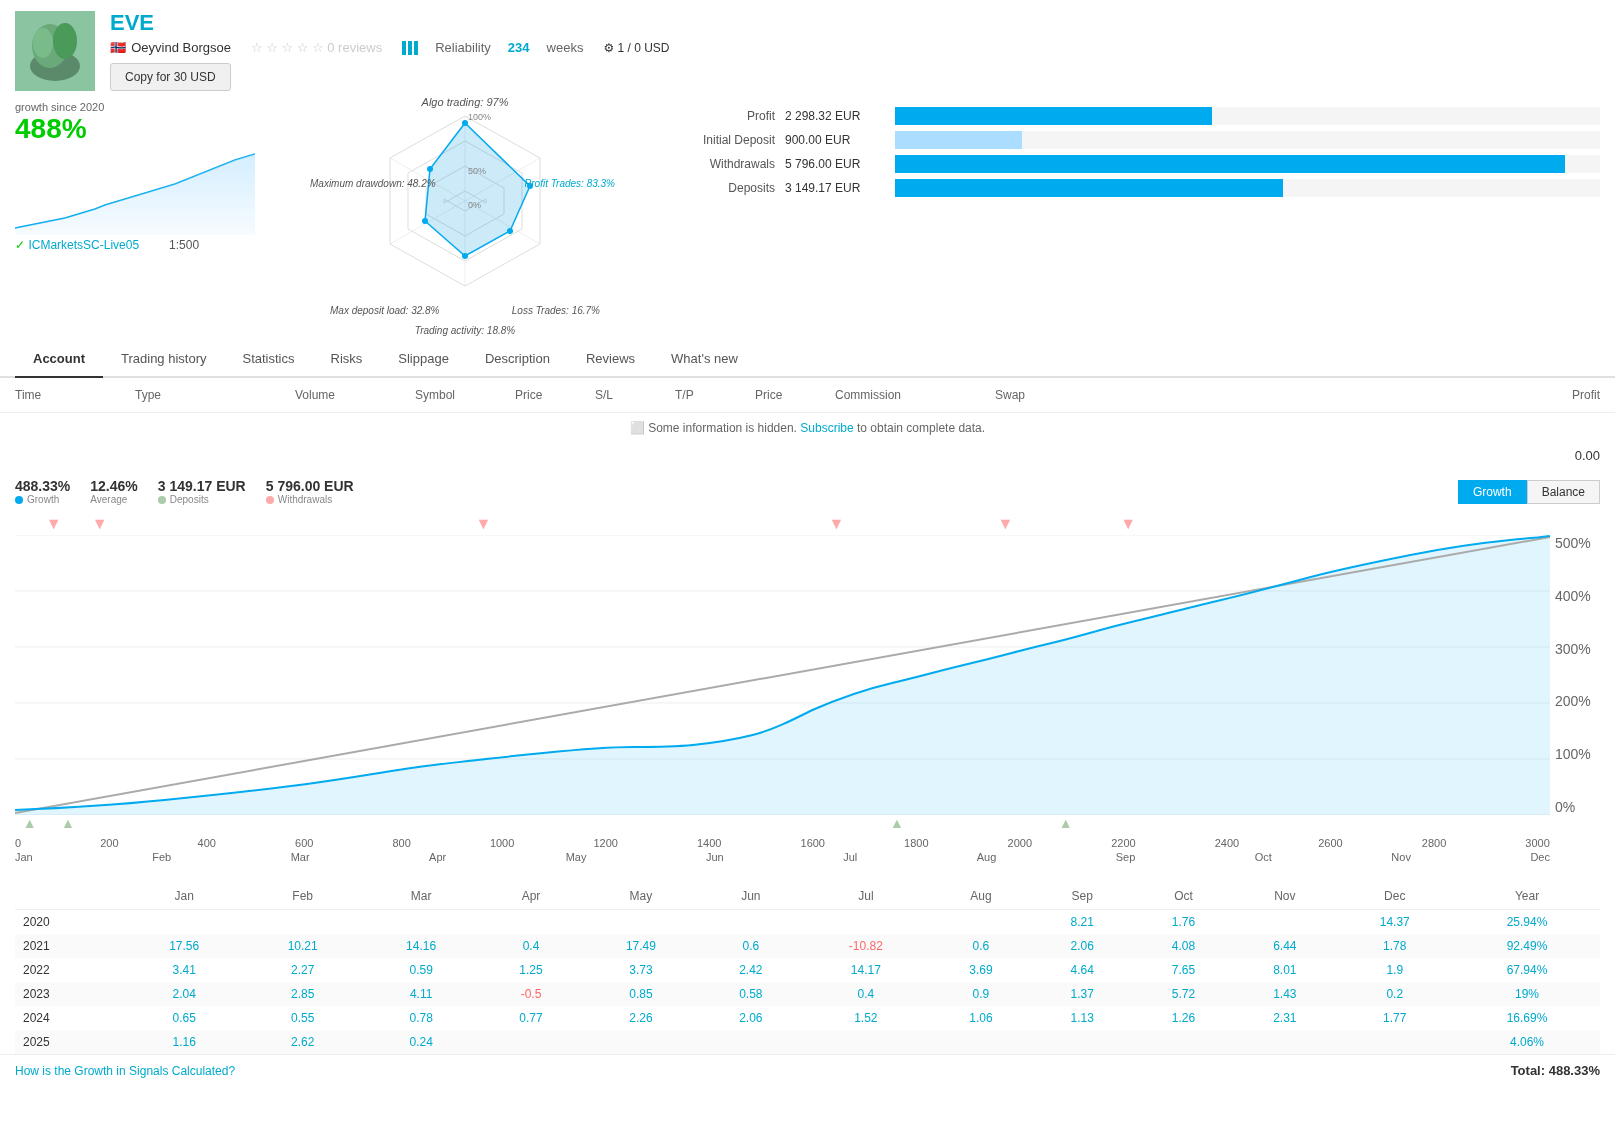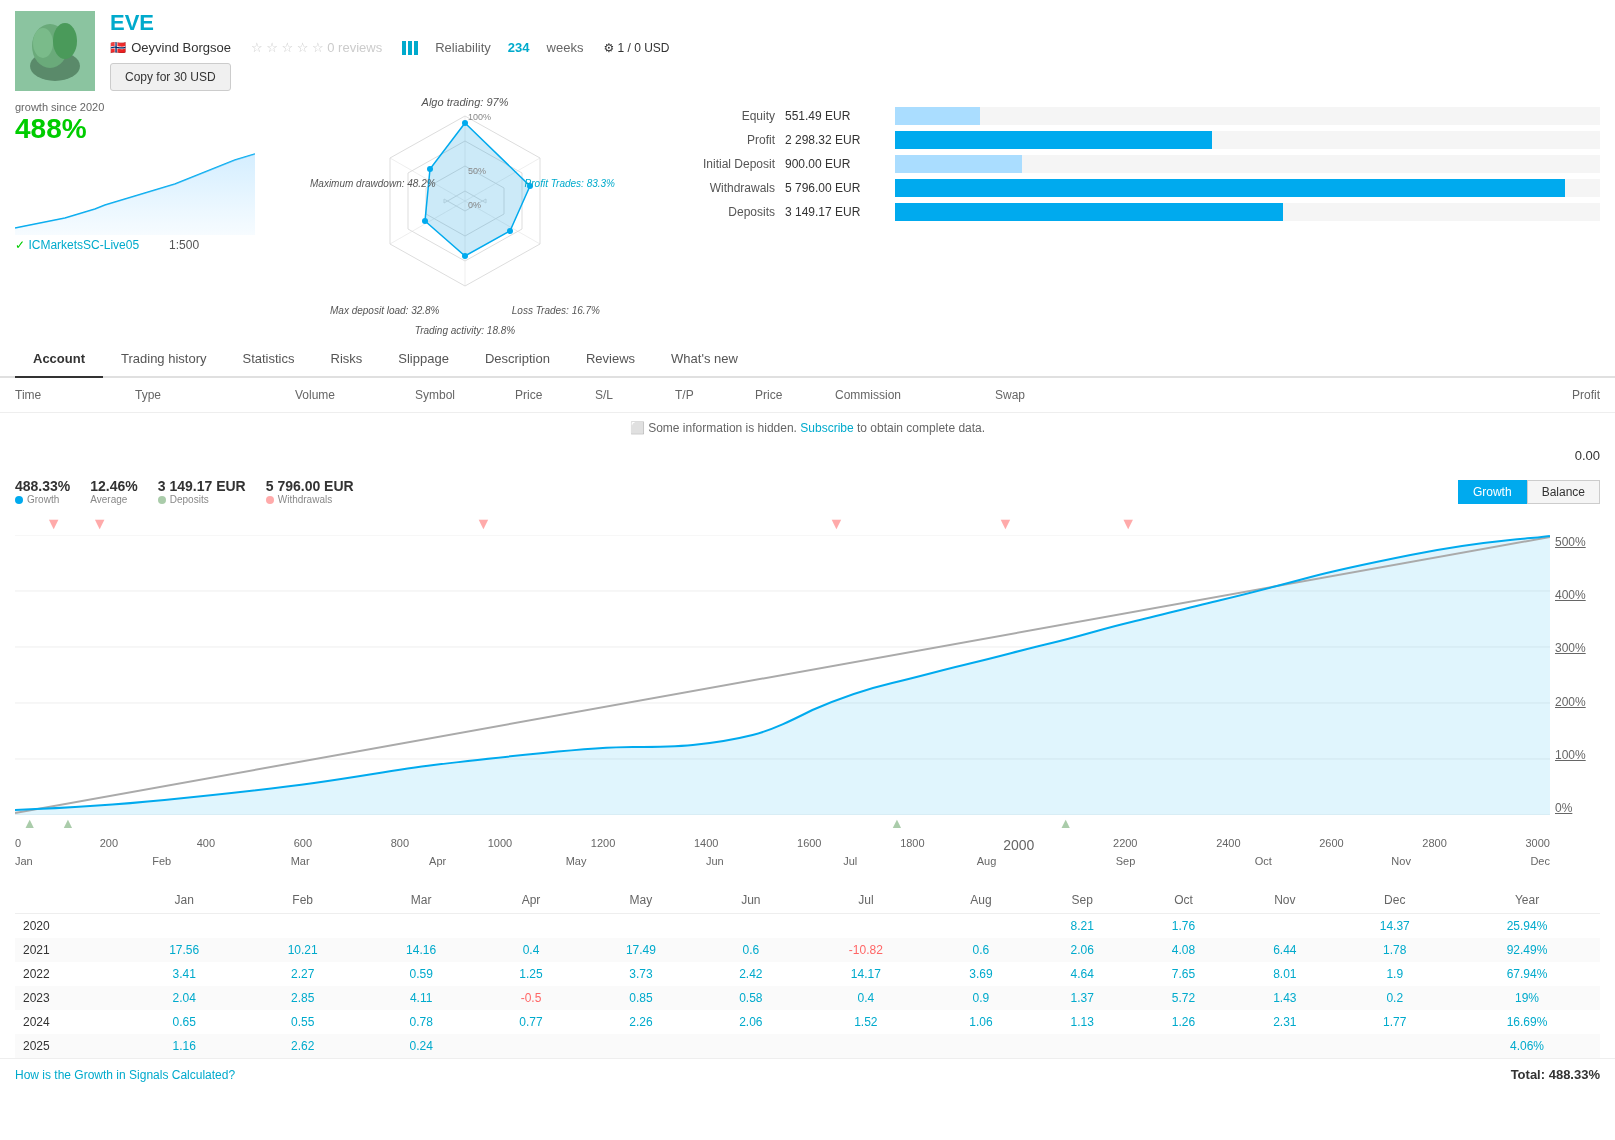--- a/index.html
+++ b/index.html
@@ -194,27 +194,20 @@
       <div class="radar-label radar-bottom-right" style="bottom:5px;right:5px;font-size:10px;">Loss Trades: 16.7%</div>
       <div class="radar-label" style="bottom:-15px;left:50%;transform:translateX(-50%);font-size:10px;">Trading activity: 18.8%</div>
       <div class="radar-label" style="bottom:5px;left:5px;font-size:10px;">Max deposit load: 32.8%</div>
       <div class="radar-label" style="left:-15px;top:35%;font-size:10px;">Maximum drawdown: 48.2%</div>
     </div>
   </div>
 
   <div class="bar-chart-section">
     <div id="metrics-container">
         <div class="metric-row">
-    <div class="metric-label">Equity</div>
-    <div class="metric-value">551.49 EUR</div>
-    <div class="metric-bar-wrap">
-      <div class="metric-bar light" style="width:12%"></div>
-    </div>
-  </div>
-        <div class="metric-row">
     <div class="metric-label">Profit</div>
     <div class="metric-value">2 298.32 EUR</div>
     <div class="metric-bar-wrap">
       <div class="metric-bar " style="width:45%"></div>
     </div>
   </div>
         <div class="metric-row">
     <div class="metric-label">Initial Deposit</div>
     <div class="metric-value">900.00 EUR</div>
     <div class="metric-bar-wrap">
@@ -332,21 +325,21 @@
         <line x1="0" y1="0" x2="1540" y2="0" stroke="#eee" stroke-width="1"></line>
         <line x1="0" y1="280" x2="1540" y2="280" stroke="#eee" stroke-width="1"></line>
 
         <path d="M0,275 C50,273 100,270 150,265 C200,260 250,255 300,248 C350,241 380,235 420,230 C460,225 490,222 530,218 C570,214 600,212 620,212 C640,212 660,212 680,210 C700,208 720,205 740,200 C760,195 780,185 800,175 C830,162 850,155 880,148 C910,141 930,135 960,128 C990,121 1010,115 1040,108 C1070,101 1090,94 1120,87 C1150,80 1180,72 1210,65 C1240,58 1270,50 1300,42 C1330,34 1360,28 1400,20 C1430,14 1470,8 1500,5 C1520,3 1535,2 1540,1 L1540,280 L0,280 Z" fill="rgba(0,170,238,0.12)"></path>
 
         <path d="M0,278 L1540,2" fill="none" stroke="#aaa" stroke-width="2"></path>
 
         <path d="M0,275 C50,273 100,270 150,265 C200,260 250,255 300,248 C350,241 380,235 420,230 C460,225 490,222 530,218 C570,214 600,212 620,212 C640,212 660,212 680,210 C700,208 720,205 740,200 C760,195 780,185 800,175 C830,162 850,155 880,148 C910,141 930,135 960,128 C990,121 1010,115 1040,108 C1070,101 1090,94 1120,87 C1150,80 1180,72 1210,65 C1240,58 1270,50 1300,42 C1330,34 1360,28 1400,20 C1430,14 1470,8 1500,5 C1520,3 1535,2 1540,1" fill="none" stroke="#00aaee" stroke-width="2"></path>
       </svg>
     </div>
-    <div style="width:50px;display:flex;flex-direction:column;justify-content:space-between;padding:0 5px;font-size:12px;color:#666;height:280px;text-decoration:underline;">
+    <div style="width:50px;display:flex;flex-direction:column;justify-content:space-between;padding:0 5px;font-size:14px;color:#666;height:280px;">
       <span>500%</span>
       <span>400%</span>
       <span>300%</span>
       <span>200%</span>
       <span>100%</span>
       <span>0%</span>
     </div>
   </div>
 
   <div style="position:relative;height:20px;width:calc(100% - 50px);">
@@ -361,21 +354,21 @@
         <span style="font-size: 11px; color: rgb(102, 102, 102);">0</span>
         <span style="font-size: 11px; color: rgb(102, 102, 102);">200</span>
         <span style="font-size: 11px; color: rgb(102, 102, 102);">400</span>
         <span style="font-size: 11px; color: rgb(102, 102, 102);">600</span>
         <span style="font-size: 11px; color: rgb(102, 102, 102);">800</span>
         <span style="font-size: 11px; color: rgb(102, 102, 102);">1000</span>
         <span style="font-size: 11px; color: rgb(102, 102, 102);">1200</span>
         <span style="font-size: 11px; color: rgb(102, 102, 102);">1400</span>
         <span style="font-size: 11px; color: rgb(102, 102, 102); text-align: right;">1600</span>
         <span style="font-size: 11px; color: rgb(102, 102, 102);">1800</span>
-        <span style="font-size: 14px; color: rgb(102, 102, 102);">2000</span>
+        <span style="font-size: 11px; color: rgb(102, 102, 102);">2000</span>
         <span style="font-size: 11px; color: rgb(102, 102, 102);">2200</span>
         <span style="font-size: 11px; color: rgb(102, 102, 102);">2400</span>
         <span style="font-size: 11px; color: rgb(102, 102, 102);">2600</span>
         <span style="font-size: 11px; color: rgb(102, 102, 102);">2800</span>
         <span style="font-size: 11px; color: rgb(102, 102, 102);">3000</span>
       </div>
   </div>
 
   <div style="display:flex;width:calc(100% - 50px);margin-top:2px;">
     <div id="x-months-container" style="display:flex;width:100%;justify-content:space-between;">

